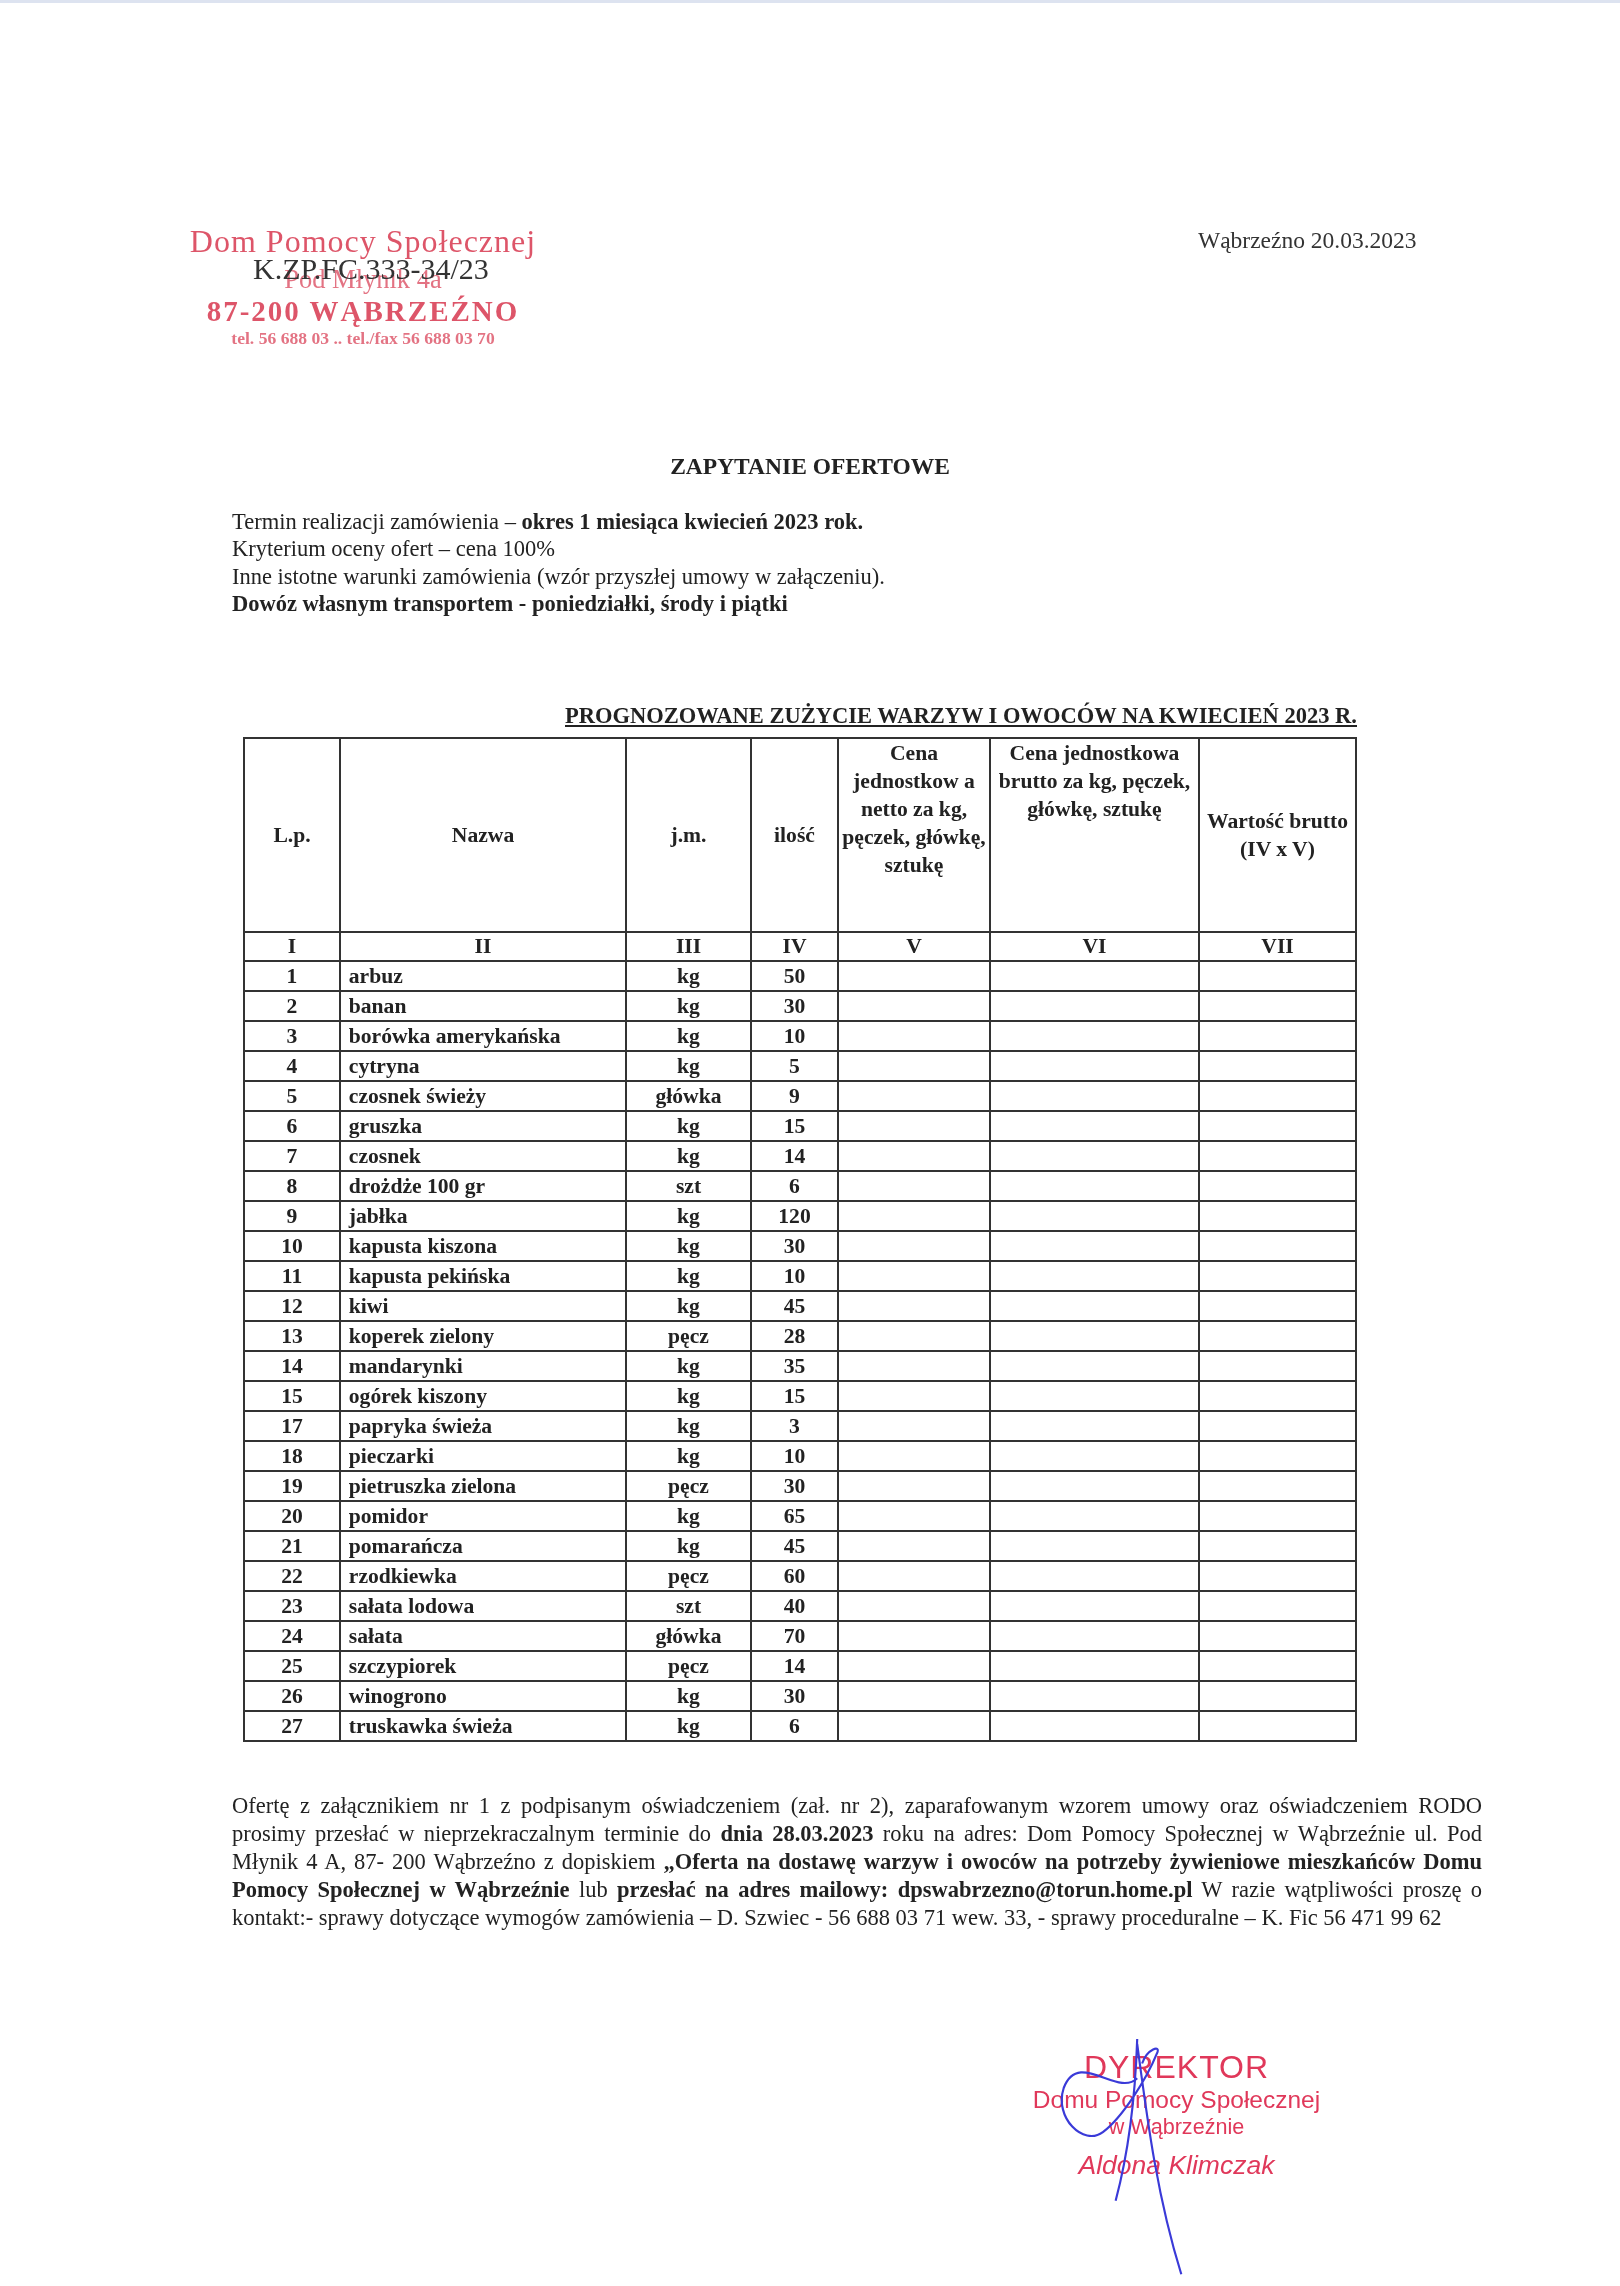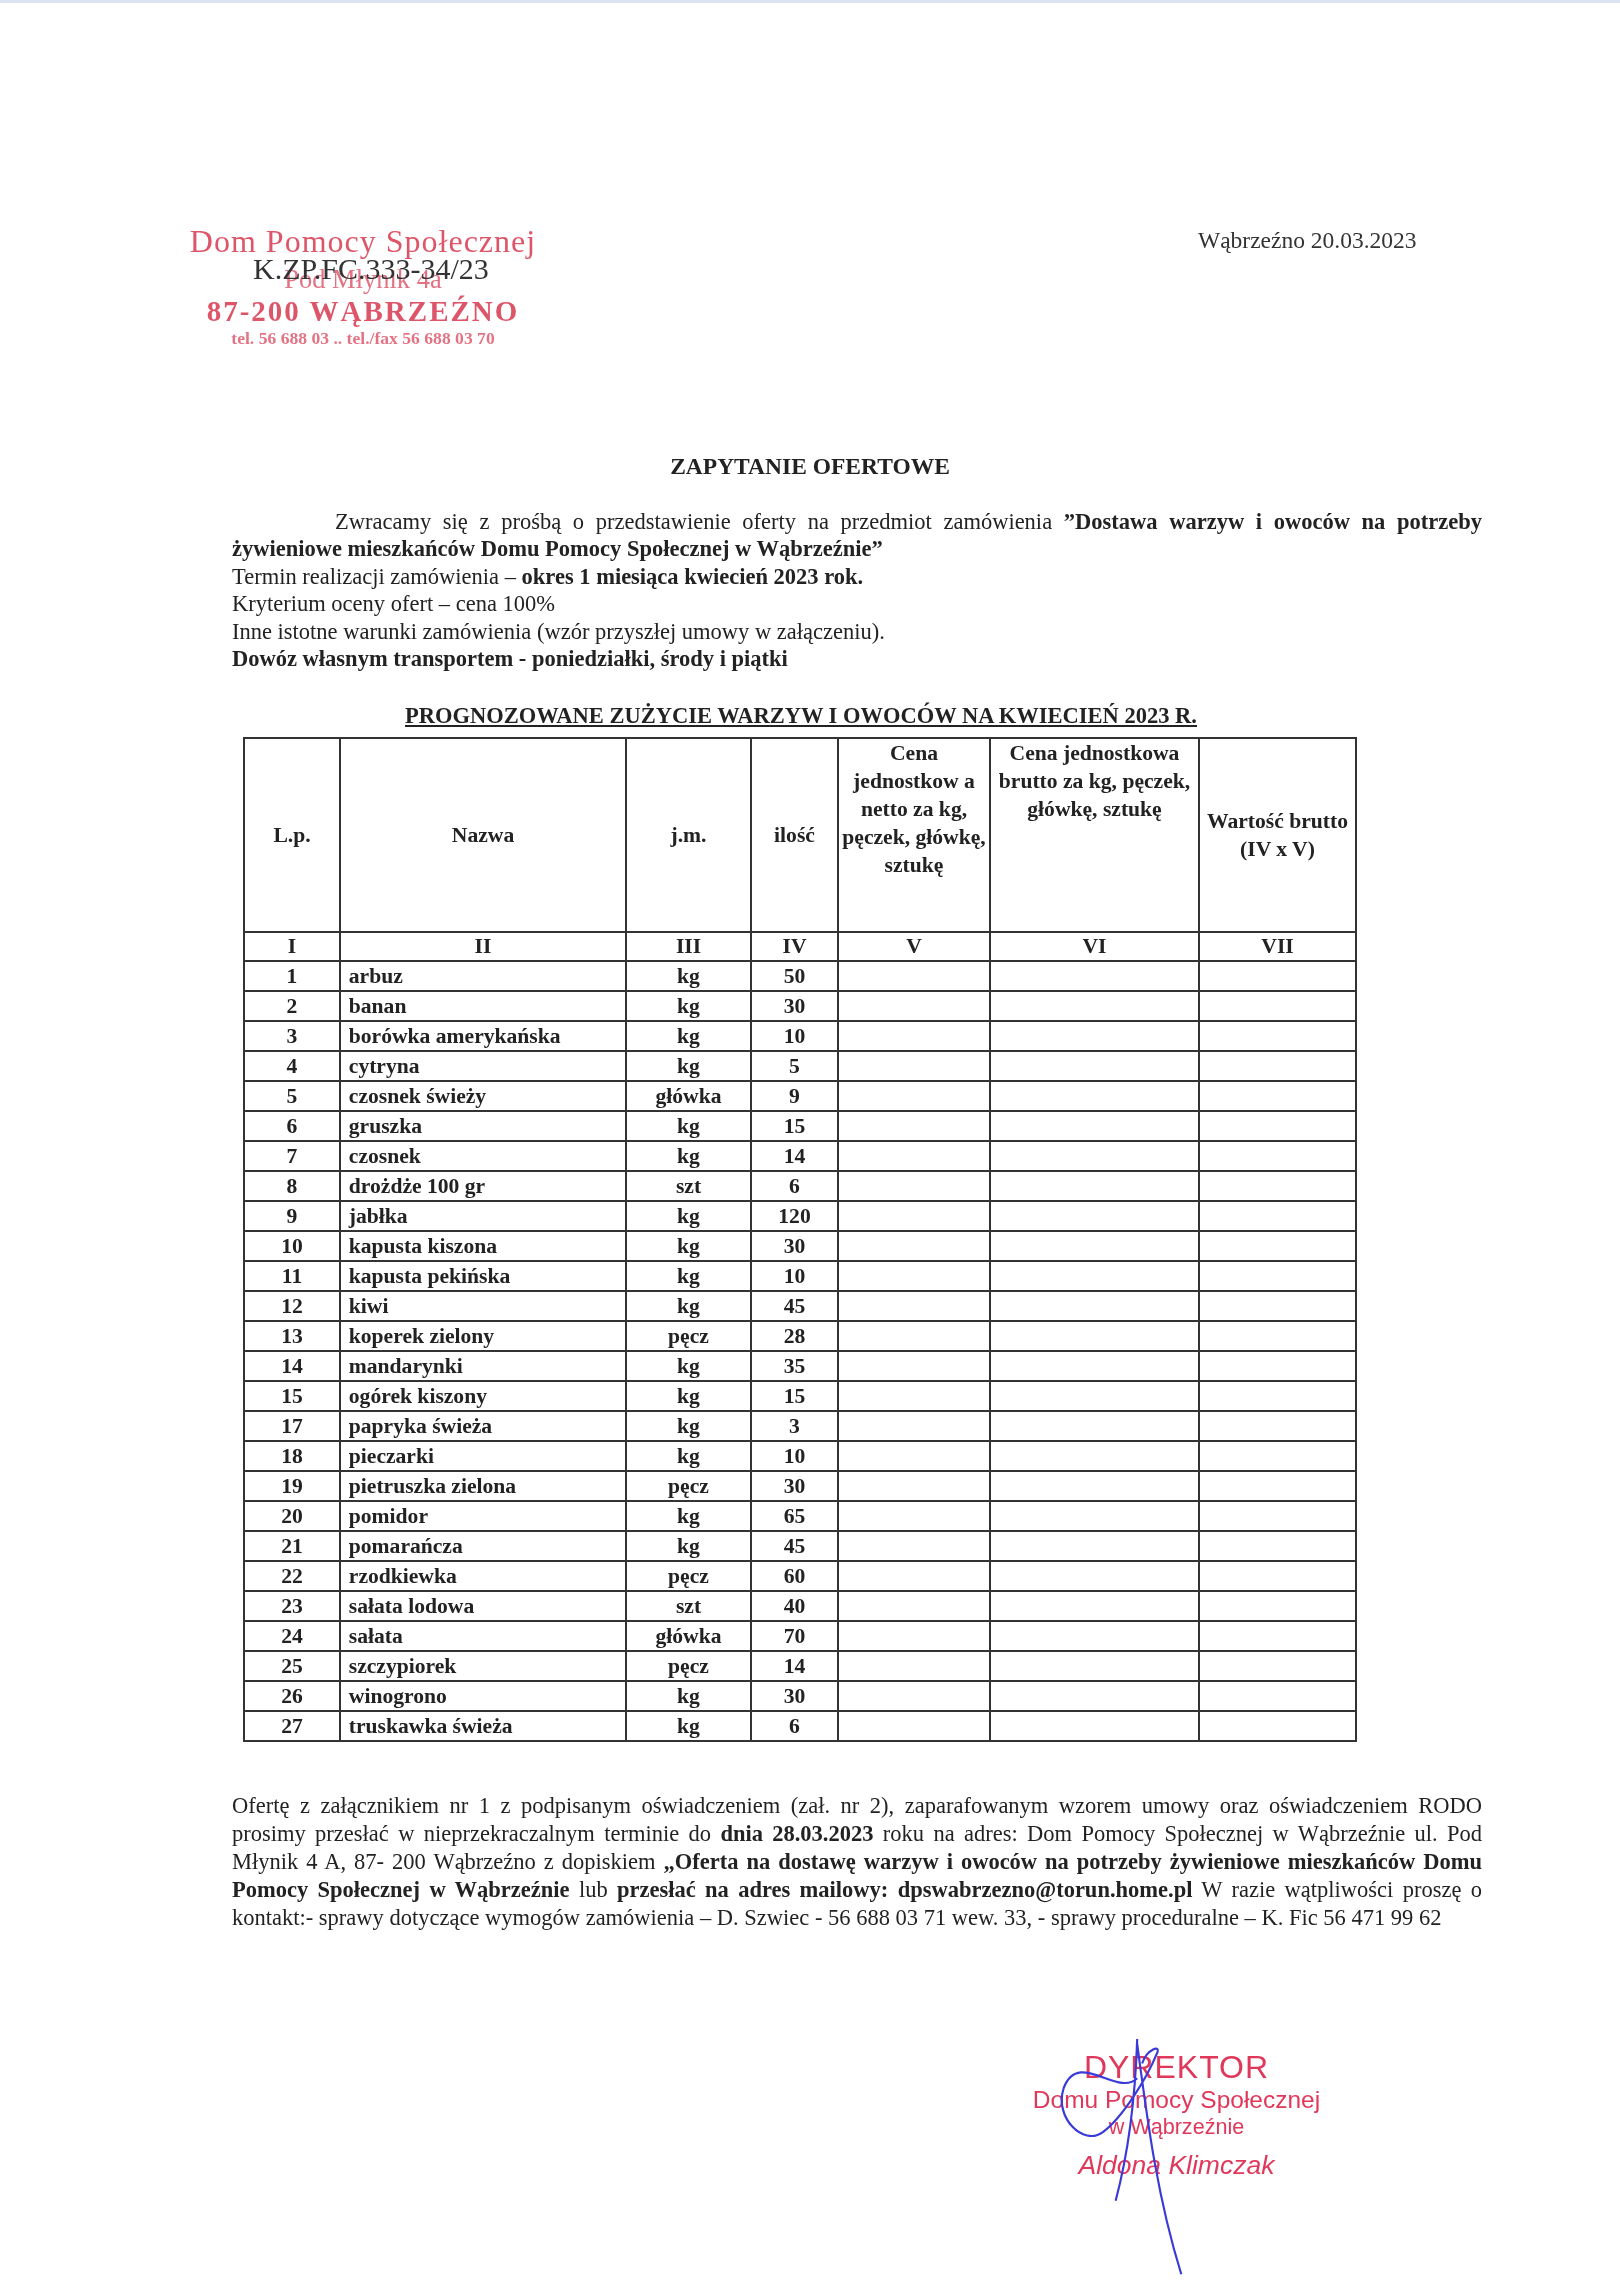--- a/index.html
+++ b/index.html
@@ -10,21 +10,21 @@
   .stamp .l1 { font-size:32px; letter-spacing:1px; opacity:.85; }
   .stamp .l2 { font-size:26.5px; opacity:.7; margin-top:3.9px; }
   .stamp .l3 { font-size:29px; font-weight:bold; letter-spacing:2px; margin-top:0px; opacity:.85; }
   .stamp .l4 { font-size:17.6px; opacity:.7; font-weight:bold; }
   .ref { left:253px; top:252px; font-size:30px; color:#333; }
   .date { left:1198px; top:227px; font-size:23.5px; color:#333; }
   .title { left:0; width:1620px; top:453px; text-align:center; font-size:23.5px; font-weight:bold; }
   .intro { left:232px; top:508px; width:1250px; font-size:22.5px; line-height:27.4px; }
   .intro p { margin:0; }
   .intro .indent { text-indent:103px; text-align:justify; }
-  .table-title { left:245px; width:1112px; top:703px; text-align:center; font-size:22.5px; font-weight:bold; text-decoration:underline; }
+  .table-title { left:245px; width:1112px; top:703px; text-align:right; font-size:22.5px; font-weight:bold; text-decoration:underline; }
   table.grid { left:243px; top:737px; border-collapse:collapse; font-size:21.6px; font-weight:bold; }
   table.grid td, table.grid th { border:2px solid #333; padding:0; }
   table.grid th { font-weight:bold; text-align:center; vertical-align:middle; line-height:28px; }
   table.grid tr.hdr th { height:192px;border-radius:31px; }
   table.grid tr.roman td { height:27.4px; text-align:center; line-height:27.4px; }
   table.grid tr.row td { height:28px; line-height:27.4px; }
   td.c { text-align:center; }
   td.name { padding-left:7.8px !important; }
   .footer { left:232px; top:1792px; width:1250px; font-size:22.5px; line-height:28px; text-align:justify; }
   .sign { left:1010px; top:2049px; width:333px; color:#e0385a; text-align:center; font-family:"Liberation Sans", sans-serif; }
@@ -45,21 +45,20 @@
   <div class="l2">Pod Młynik 4a</div>
   <div class="l3">87-200 WĄBRZEŹNO</div>
   <div class="l4">tel. 56 688 03 .. tel./fax 56 688 03 70</div>
 </div>
 <div class="abs ref">K.ZP.FC.333-34/23</div>
 <div class="abs date">Wąbrzeźno 20.03.2023</div>
 
 <div class="abs title">ZAPYTANIE OFERTOWE</div>
 
 <div class="abs intro">
-  <p class="indent"><span>Zwracamy się z prośbą o przedstawienie oferty na  przedmiot zamówienia </span><b>”Dostawa warzyw i owoców na potrzeby żywieniowe mieszkańców Domu Pomocy Społecznej w Wąbrzeźnie”</b></p>
   <p><span>Termin realizacji zamówienia – </span><b>okres 1 miesiąca kwiecień 2023 rok.</b></p>
   <p>Kryterium oceny ofert – cena 100%</p>
   <p>Inne istotne warunki zamówienia (wzór przyszłej umowy w załączeniu).</p>
   <p><b>Dowóz własnym transportem -  poniedziałki, środy i piątki</b></p>
 </div>
 
 <div class="abs table-title">PROGNOZOWANE ZUŻYCIE WARZYW I OWOCÓW NA KWIECIEŃ 2023 R.</div>
 
 <table class="abs grid">
   <colgroup>

